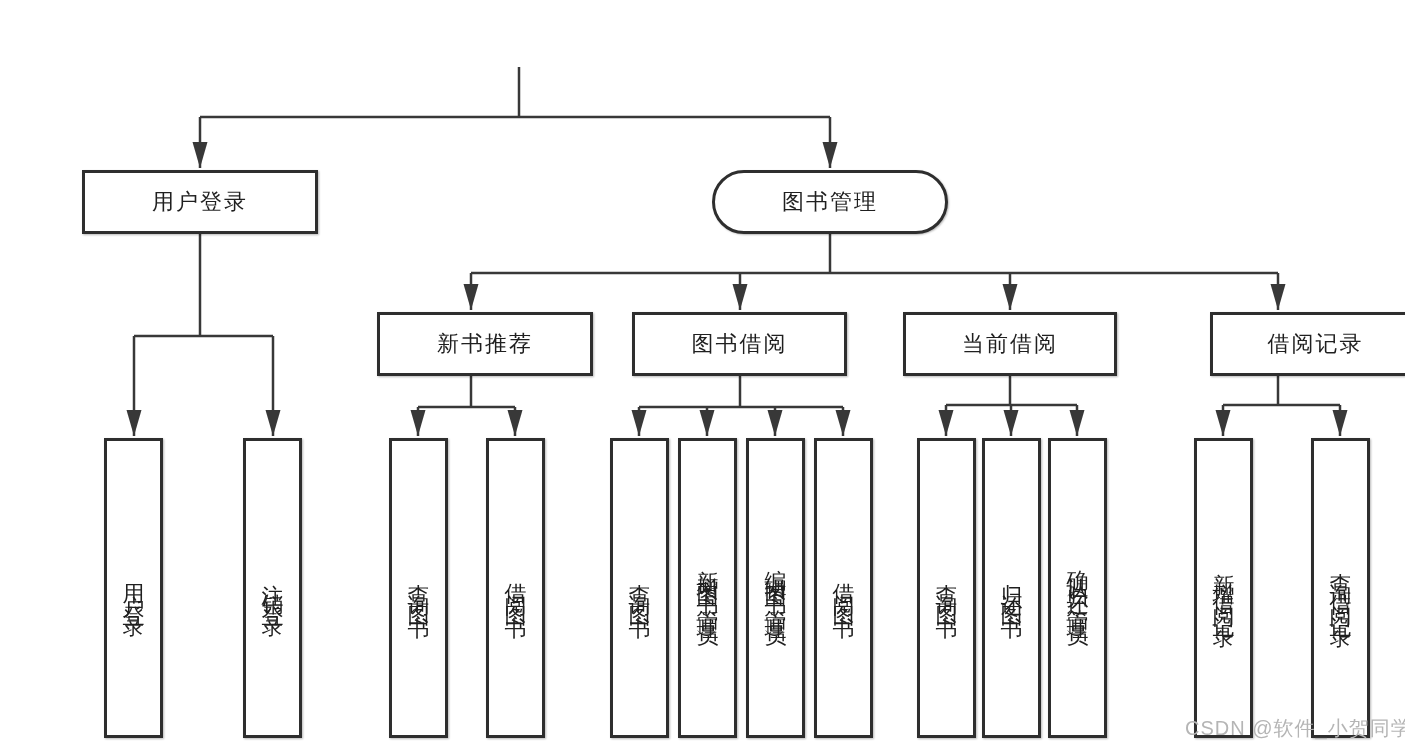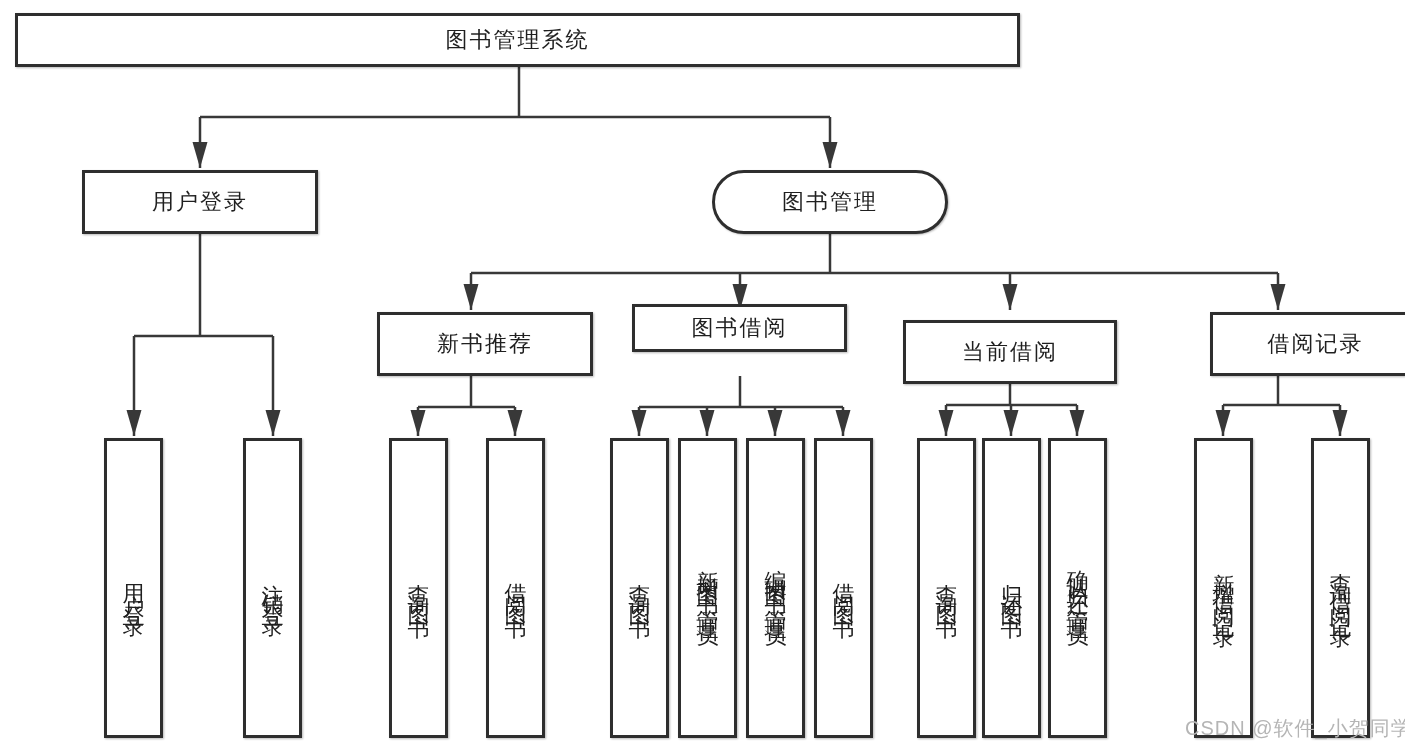--- a/index.html
+++ b/index.html
@@ -39,22 +39,22 @@
     text-orientation:mixed;
     letter-spacing:11px;
     line-height:1;
   }
   .leaf.long{letter-spacing:8px;}
   
   .n-root{left:15px;top:13px;width:1005px;height:54px;}
   .n-user{left:82px;top:170px;width:236px;height:64px;}
   .n-book{left:712px;top:170px;width:236px;height:64px;border-radius:32px;}
   .n-rec {left:363px;top:312px;width:216px;height:64px;margin-left:14px;}
-  .n-bor {left:632px;top:304px;width:215px;height:48px;justify-content:center;}
-  .n-cur {left:903px;top:312px;width:214px;height:64px;margin-top:8px;}
+  .n-bor {left:632px;top:312px;width:215px;height:64px;justify-content:center;}
+  .n-cur {left:903px;top:312px;width:214px;height:64px;}
   .n-hist{left:1173px;top:312px;width:211px;height:64px;margin-left:37px;}
   .lf{top:438px;height:300px;width:59px;}
   .lf-1a{left:104px;} .lf-1b{left:243px;}
   .lf-2a{left:389px;} .lf-2b{left:486px;}
   .lf-3a{left:610px;} .lf-3b{left:678px;} .lf-3c{left:746px;} .lf-3d{left:814px;}
   .lf-4a{left:917px;} .lf-4b{left:982px;} .lf-4c{left:1048px;}
   .lf-5a{left:1194px;} .lf-5b{left:1311px;}
   #watermark{
     position:absolute;
     left:1185px;top:715px;
@@ -111,23 +111,20 @@
     <path class="ln" d="M946 405 V436" marker-end="url(#arrow)"></path>
     <path class="ln" d="M1011 405 V436" marker-end="url(#arrow)"></path>
     <path class="ln" d="M1077 405 V436" marker-end="url(#arrow)"></path>
 
     <path class="ln" d="M1278 376 V405"></path>
     <path class="ln" d="M1223 405 H1340"></path>
     <path class="ln" d="M1223 405 V436" marker-end="url(#arrow)"></path>
     <path class="ln" d="M1340 405 V436" marker-end="url(#arrow)"></path>
   </svg>
 
-  <div class="node n-root">
-    <span>图书管理系统</span>
-  </div>
 
   <div class="node n-user">
     <span>用户登录</span>
   </div>
   <div class="node n-book">
     <span>图书管理</span>
   </div>
 
   <div class="node n-rec">
     <span>新书推荐</span>

